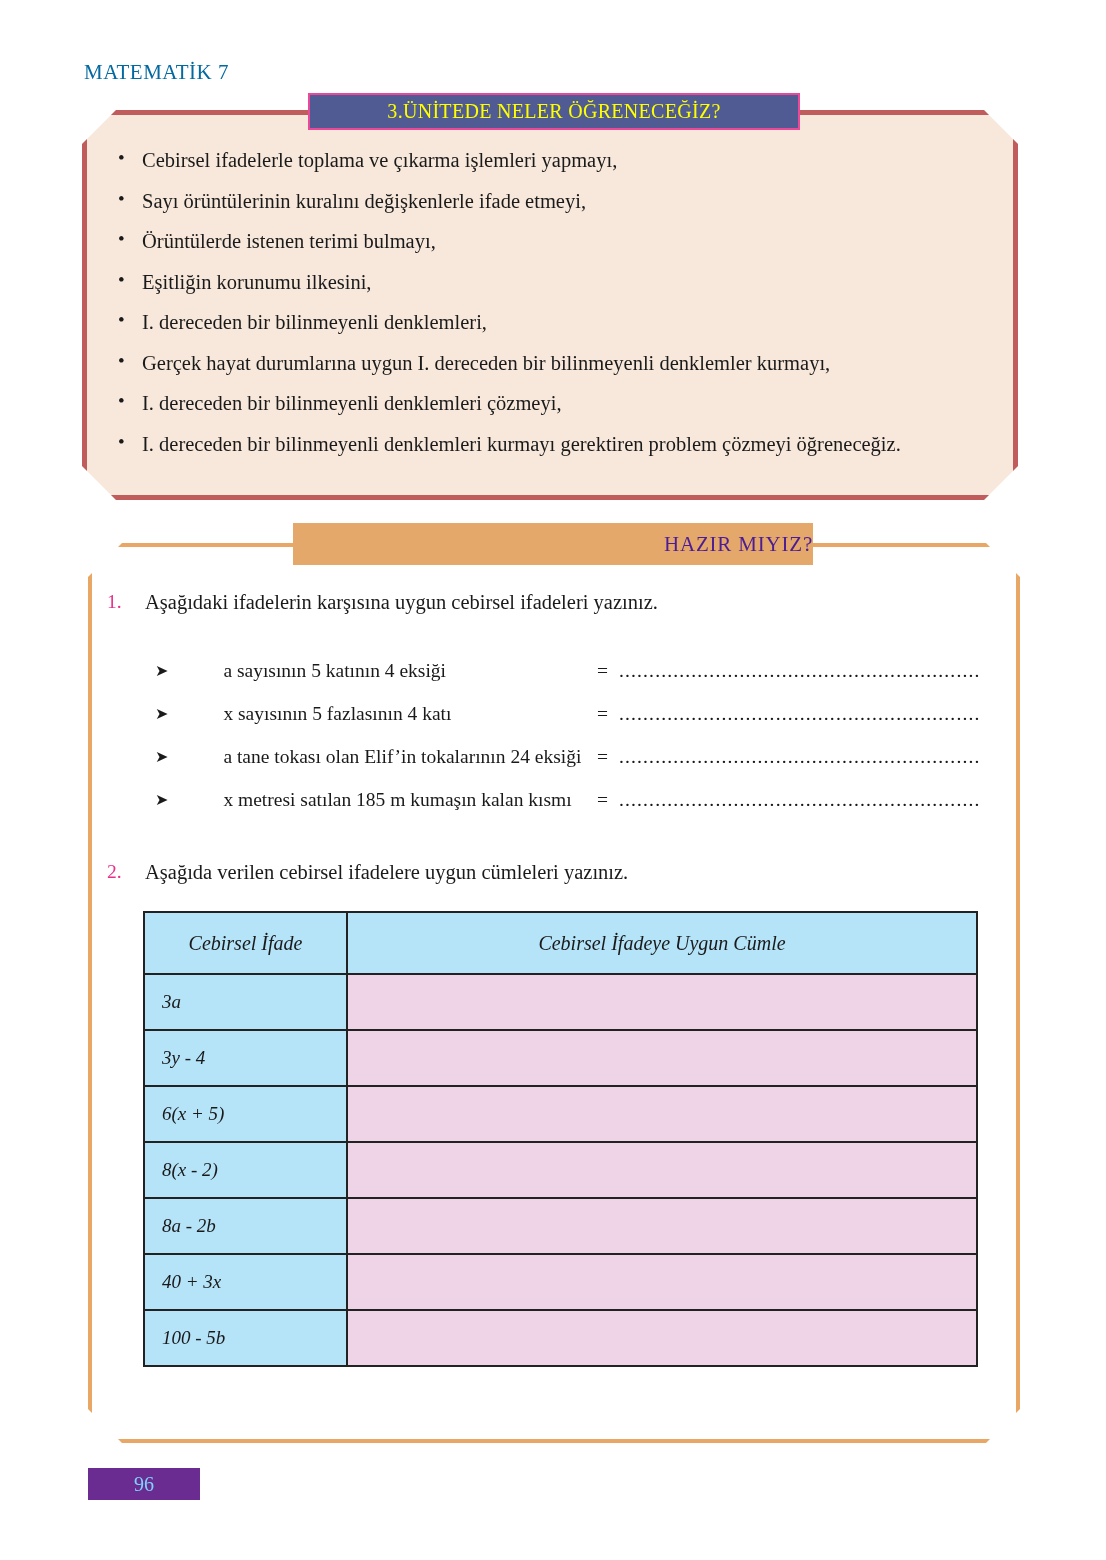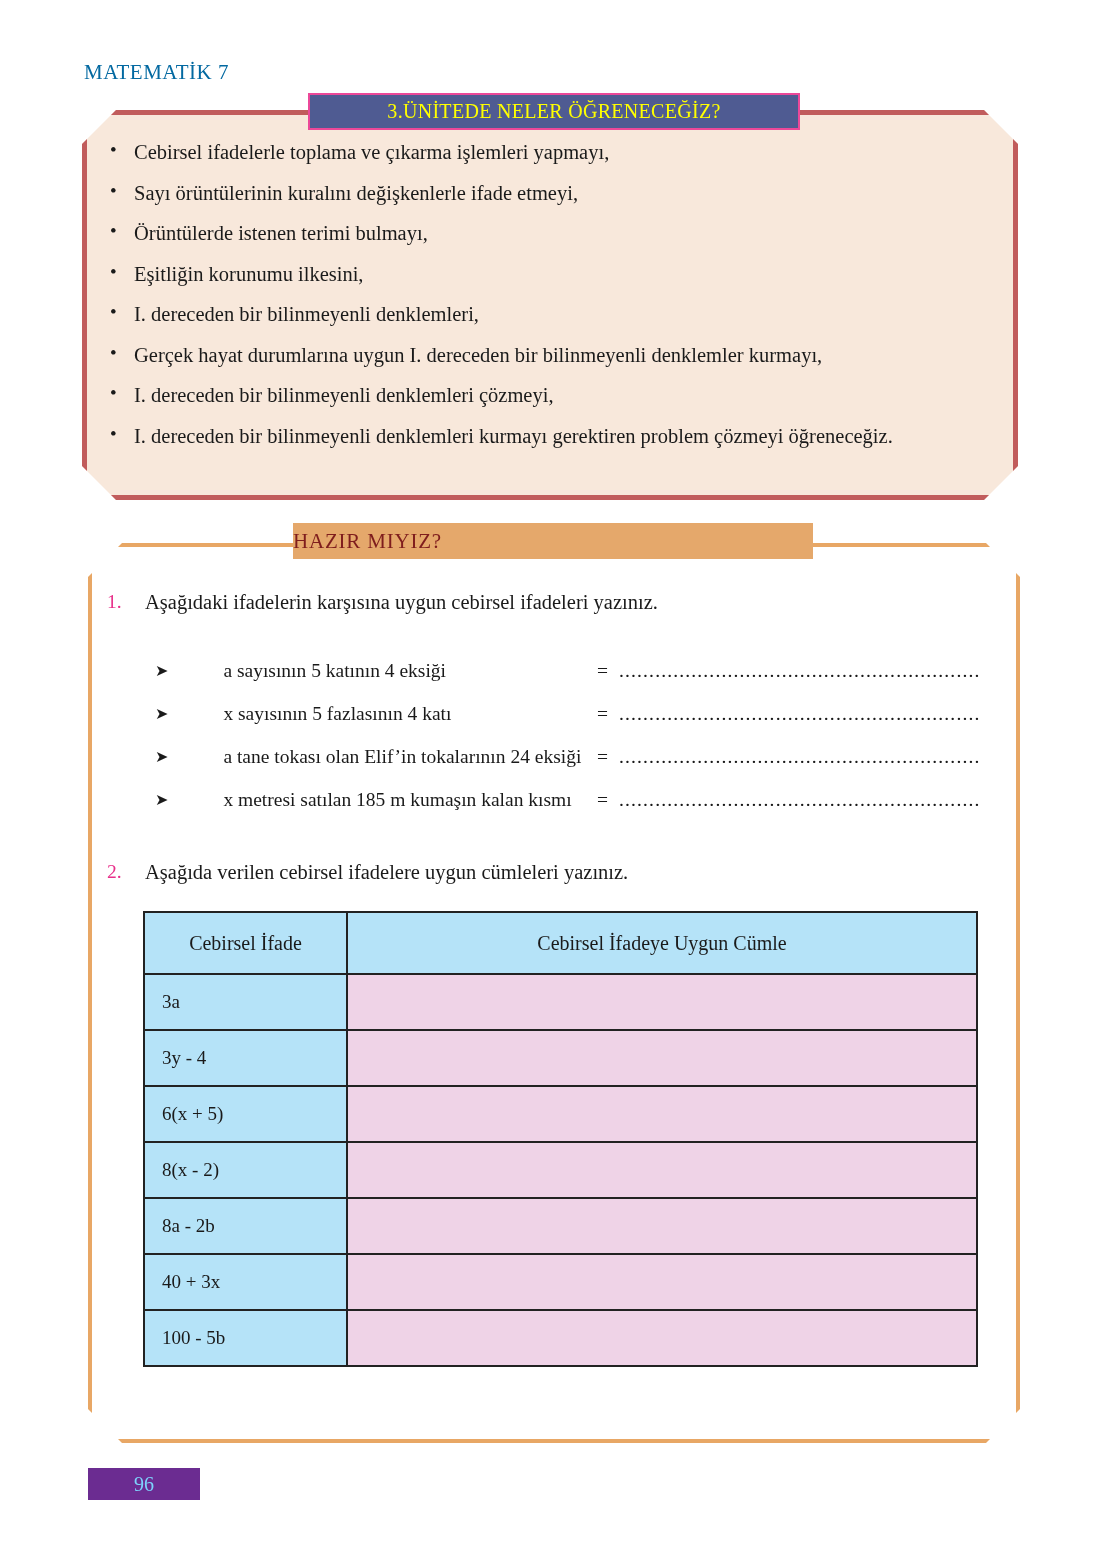--- a/index.html
+++ b/index.html
@@ -40,21 +40,21 @@
     -webkit-clip-path: polygon(
         34px 0, calc(100% - 34px) 0, 100% 34px,
         100% calc(100% - 34px), calc(100% - 34px) 100%,
         34px 100%, 0 calc(100% - 34px), 0 34px);
   }
 
   .objectives-list {
     position: absolute;
     left: 104px; top: 142px;
     width: 880px;
-    margin: 0; padding: 0;
+    margin: 8px; padding: 0;
     list-style: none;
   }
   .objectives-list li {
     position: relative;
     font-size: 20.5px;
     line-height: 20px;
     padding-left: 30px;
     margin-bottom: 20.5px;
     white-space: nowrap;
   }
@@ -95,28 +95,28 @@
         34px 100%, 0 calc(100% - 34px), 0 34px);
     -webkit-clip-path: polygon(
         34px 0, calc(100% - 34px) 0, 100% 34px,
         100% calc(100% - 34px), calc(100% - 34px) 100%,
         34px 100%, 0 calc(100% - 34px), 0 34px);
   }
 
   .ready-banner {
     position: absolute;
     left: 293px; top: 523px;
-    width: 520px; height: 36px;
+    width: 520px; height: 42px;
     background: #E5A86B;
-    color: #7f1d1d;
+    color: #4c1d95;
     font-size: 21px;
     letter-spacing: 0.8px;
     display: flex;
     align-items: center;
-    justify-content: flex-start;
+    justify-content: flex-end;
     z-index: 5;
   }
 
   
   .q-row { position: absolute; display: flex; align-items: flex-start; }
   .q-num {
     color: #E8308A;
     font-size: 19.5px;
     width: 38px;
     flex: 0 0 38px;
@@ -167,20 +167,21 @@
   .expr-table {
     position: absolute;
     left: 143px; top: 911px;
     width: 833px;
     border-collapse: collapse;
     table-layout: fixed;
   }
   .expr-table th, .expr-table td {
     border: 2.5px solid #222222;
     height: 56px;
+    font-style: italic;
   }
   .expr-table th {
     background: #B5E3F8;
     font-weight: normal;
     font-size: 20px;
     text-align: center;
     height: 62px;
   }
   .expr-table col.c1 { width: 203px; }
   .expr-table col.c2 { width: 630px; }

